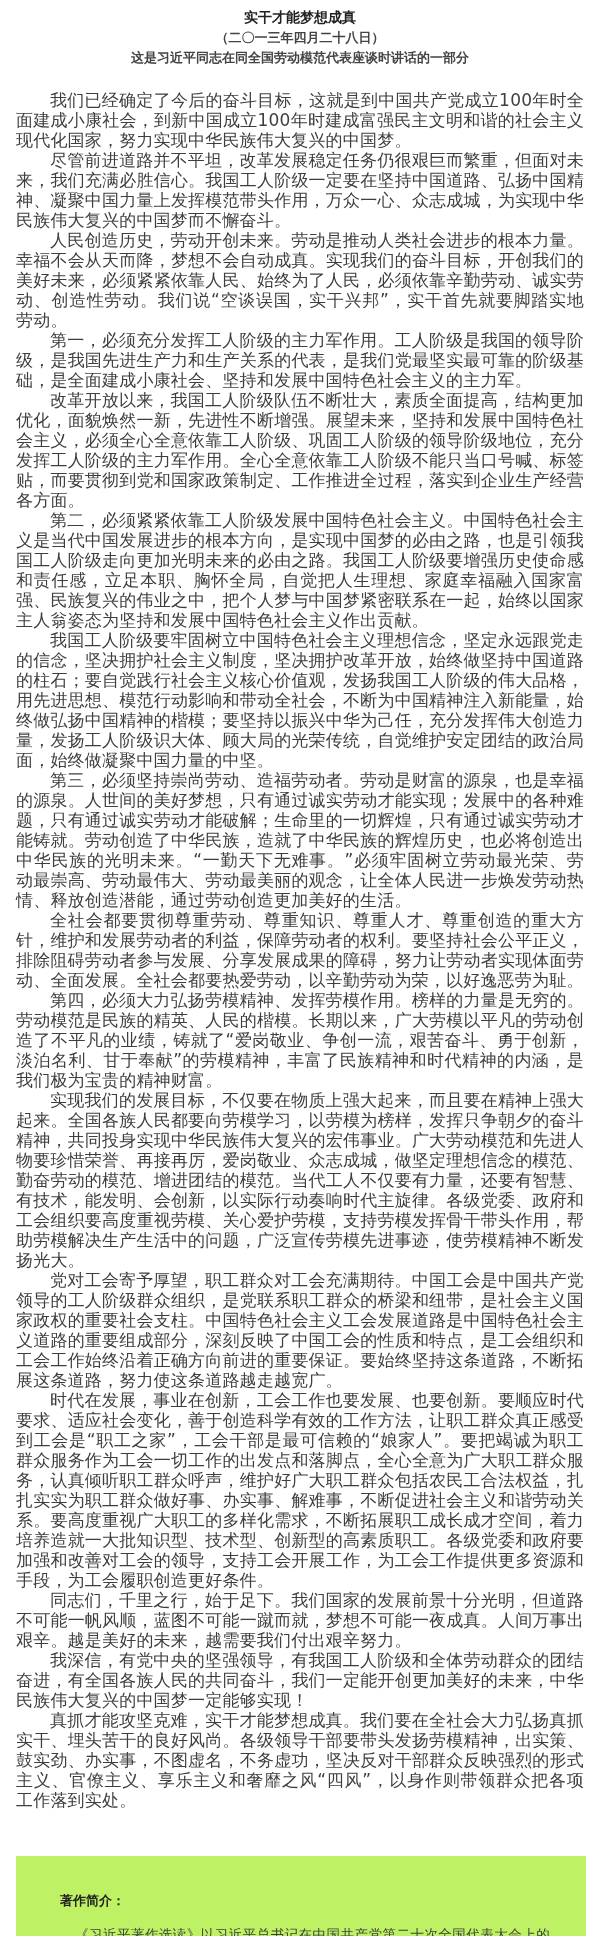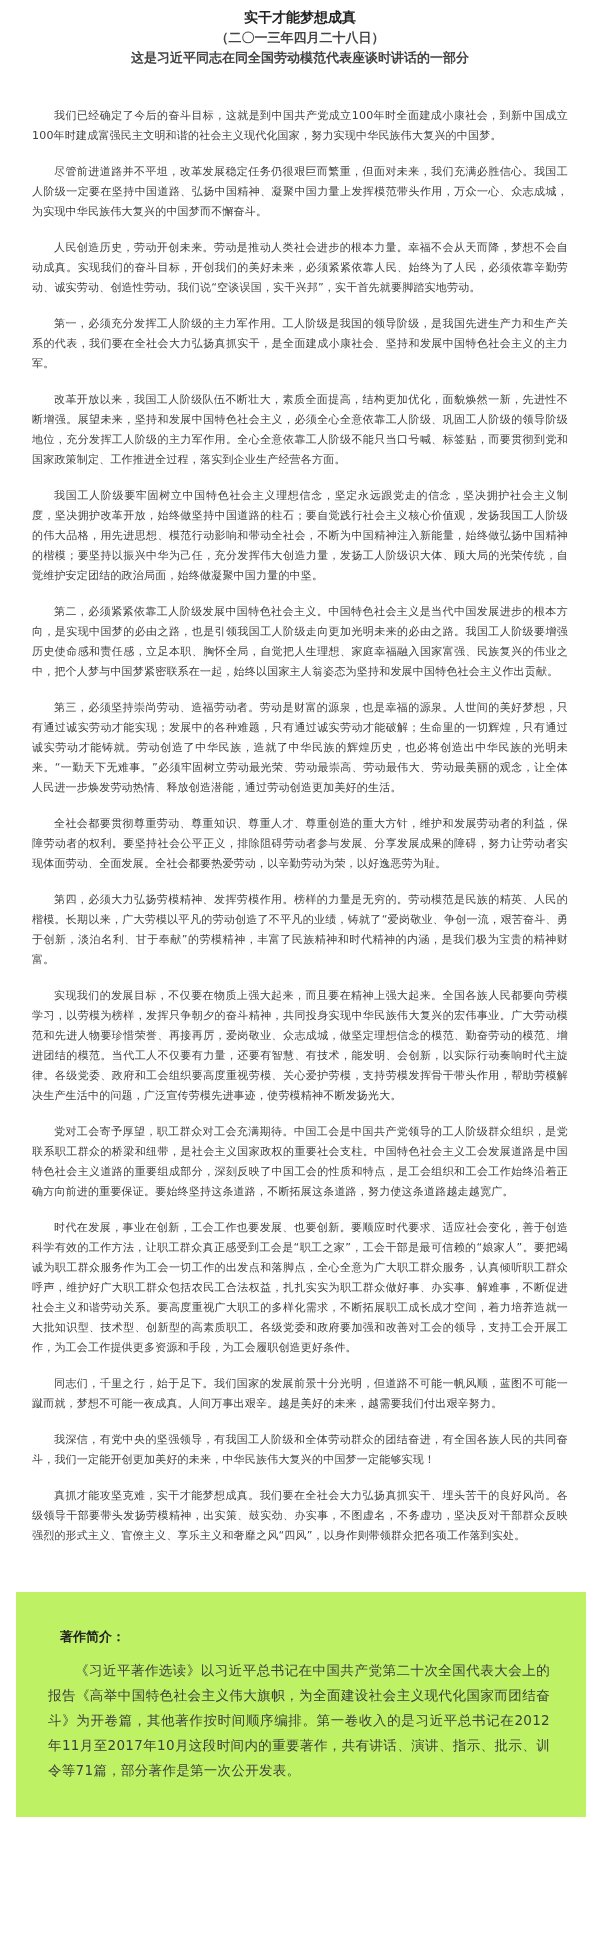--- a/index.html
+++ b/index.html
@@ -20,24 +20,24 @@
     .subtitle {
       text-align: center;
       font-size: 13px;
       line-height: 20px;
       color: #444;
       margin: 0;
       font-weight: bold;
     }
     .gap { height: 22px; }
     .para {
-      font-size: 11px;
+      font-size: 17px;
       line-height: 20px;
       text-indent: 2em;
-      margin: 16px;
+      margin: 0;
       text-align: justify;
       letter-spacing: 0.2px;
     }
     .intro-box {
       margin: 46px 14px 6px 16px;
       background: #bef264;
       padding: 20px 28px 26px 24px;
     }
     .intro-heading {
       font-size: 13px;
@@ -62,24 +62,24 @@
 <div class="article">
   <h1 class="title">实干才能梦想成真</h1>
   <p class="subtitle">（二〇一三年四月二十八日）</p>
   <p class="subtitle">这是习近平同志在同全国劳动模范代表座谈时讲话的一部分</p>
   <div class="gap"></div>
 
   <div>
     <p class="para">我们已经确定了今后的奋斗目标，这就是到中国共产党成立100年时全面建成小康社会，到新中国成立100年时建成富强民主文明和谐的社会主义现代化国家，努力实现中华民族伟大复兴的中国梦。</p>
     <p class="para">尽管前进道路并不平坦，改革发展稳定任务仍很艰巨而繁重，但面对未来，我们充满必胜信心。我国工人阶级一定要在坚持中国道路、弘扬中国精神、凝聚中国力量上发挥模范带头作用，万众一心、众志成城，为实现中华民族伟大复兴的中国梦而不懈奋斗。</p>
     <p class="para">人民创造历史，劳动开创未来。劳动是推动人类社会进步的根本力量。幸福不会从天而降，梦想不会自动成真。实现我们的奋斗目标，开创我们的美好未来，必须紧紧依靠人民、始终为了人民，必须依靠辛勤劳动、诚实劳动、创造性劳动。我们说“空谈误国，实干兴邦”，实干首先就要脚踏实地劳动。</p>
-    <p class="para">第一，必须充分发挥工人阶级的主力军作用。工人阶级是我国的领导阶级，是我国先进生产力和生产关系的代表，我们要在全社会大力弘扬真抓实干，是全面建成小康社会、坚持和发展中国特色社会主义的主力军。</p>
+    <p class="para">第一，必须充分发挥工人阶级的主力军作用。工人阶级是我国的领导阶级，是我国先进生产力和生产关系的代表，是我们党最坚实最可靠的阶级基础，是全面建成小康社会、坚持和发展中国特色社会主义的主力军。</p>
     <p class="para">改革开放以来，我国工人阶级队伍不断壮大，素质全面提高，结构更加优化，面貌焕然一新，先进性不断增强。展望未来，坚持和发展中国特色社会主义，必须全心全意依靠工人阶级、巩固工人阶级的领导阶级地位，充分发挥工人阶级的主力军作用。全心全意依靠工人阶级不能只当口号喊、标签贴，而要贯彻到党和国家政策制定、工作推进全过程，落实到企业生产经营各方面。</p>
+    <p class="para">第二，必须紧紧依靠工人阶级发展中国特色社会主义。中国特色社会主义是当代中国发展进步的根本方向，是实现中国梦的必由之路，也是引领我国工人阶级走向更加光明未来的必由之路。我国工人阶级要增强历史使命感和责任感，立足本职、胸怀全局，自觉把人生理想、家庭幸福融入国家富强、民族复兴的伟业之中，把个人梦与中国梦紧密联系在一起，始终以国家主人翁姿态为坚持和发展中国特色社会主义作出贡献。</p>
     <p class="para">我国工人阶级要牢固树立中国特色社会主义理想信念，坚定永远跟党走的信念，坚决拥护社会主义制度，坚决拥护改革开放，始终做坚持中国道路的柱石；要自觉践行社会主义核心价值观，发扬我国工人阶级的伟大品格，用先进思想、模范行动影响和带动全社会，不断为中国精神注入新能量，始终做弘扬中国精神的楷模；要坚持以振兴中华为己任，充分发挥伟大创造力量，发扬工人阶级识大体、顾大局的光荣传统，自觉维护安定团结的政治局面，始终做凝聚中国力量的中坚。</p>
-    <p class="para">第二，必须紧紧依靠工人阶级发展中国特色社会主义。中国特色社会主义是当代中国发展进步的根本方向，是实现中国梦的必由之路，也是引领我国工人阶级走向更加光明未来的必由之路。我国工人阶级要增强历史使命感和责任感，立足本职、胸怀全局，自觉把人生理想、家庭幸福融入国家富强、民族复兴的伟业之中，把个人梦与中国梦紧密联系在一起，始终以国家主人翁姿态为坚持和发展中国特色社会主义作出贡献。</p>
     <p class="para">第三，必须坚持崇尚劳动、造福劳动者。劳动是财富的源泉，也是幸福的源泉。人世间的美好梦想，只有通过诚实劳动才能实现；发展中的各种难题，只有通过诚实劳动才能破解；生命里的一切辉煌，只有通过诚实劳动才能铸就。劳动创造了中华民族，造就了中华民族的辉煌历史，也必将创造出中华民族的光明未来。“一勤天下无难事。”必须牢固树立劳动最光荣、劳动最崇高、劳动最伟大、劳动最美丽的观念，让全体人民进一步焕发劳动热情、释放创造潜能，通过劳动创造更加美好的生活。</p>
     <p class="para">全社会都要贯彻尊重劳动、尊重知识、尊重人才、尊重创造的重大方针，维护和发展劳动者的利益，保障劳动者的权利。要坚持社会公平正义，排除阻碍劳动者参与发展、分享发展成果的障碍，努力让劳动者实现体面劳动、全面发展。全社会都要热爱劳动，以辛勤劳动为荣，以好逸恶劳为耻。</p>
     <p class="para">第四，必须大力弘扬劳模精神、发挥劳模作用。榜样的力量是无穷的。劳动模范是民族的精英、人民的楷模。长期以来，广大劳模以平凡的劳动创造了不平凡的业绩，铸就了“爱岗敬业、争创一流，艰苦奋斗、勇于创新，淡泊名利、甘于奉献”的劳模精神，丰富了民族精神和时代精神的内涵，是我们极为宝贵的精神财富。</p>
     <p class="para">实现我们的发展目标，不仅要在物质上强大起来，而且要在精神上强大起来。全国各族人民都要向劳模学习，以劳模为榜样，发挥只争朝夕的奋斗精神，共同投身实现中华民族伟大复兴的宏伟事业。广大劳动模范和先进人物要珍惜荣誉、再接再厉，爱岗敬业、众志成城，做坚定理想信念的模范、勤奋劳动的模范、增进团结的模范。当代工人不仅要有力量，还要有智慧、有技术，能发明、会创新，以实际行动奏响时代主旋律。各级党委、政府和工会组织要高度重视劳模、关心爱护劳模，支持劳模发挥骨干带头作用，帮助劳模解决生产生活中的问题，广泛宣传劳模先进事迹，使劳模精神不断发扬光大。</p>
     <p class="para">党对工会寄予厚望，职工群众对工会充满期待。中国工会是中国共产党领导的工人阶级群众组织，是党联系职工群众的桥梁和纽带，是社会主义国家政权的重要社会支柱。中国特色社会主义工会发展道路是中国特色社会主义道路的重要组成部分，深刻反映了中国工会的性质和特点，是工会组织和工会工作始终沿着正确方向前进的重要保证。要始终坚持这条道路，不断拓展这条道路，努力使这条道路越走越宽广。</p>
     <p class="para">时代在发展，事业在创新，工会工作也要发展、也要创新。要顺应时代要求、适应社会变化，善于创造科学有效的工作方法，让职工群众真正感受到工会是“职工之家”，工会干部是最可信赖的“娘家人”。要把竭诚为职工群众服务作为工会一切工作的出发点和落脚点，全心全意为广大职工群众服务，认真倾听职工群众呼声，维护好广大职工群众包括农民工合法权益，扎扎实实为职工群众做好事、办实事、解难事，不断促进社会主义和谐劳动关系。要高度重视广大职工的多样化需求，不断拓展职工成长成才空间，着力培养造就一大批知识型、技术型、创新型的高素质职工。各级党委和政府要加强和改善对工会的领导，支持工会开展工作，为工会工作提供更多资源和手段，为工会履职创造更好条件。</p>
     <p class="para">同志们，千里之行，始于足下。我们国家的发展前景十分光明，但道路不可能一帆风顺，蓝图不可能一蹴而就，梦想不可能一夜成真。人间万事出艰辛。越是美好的未来，越需要我们付出艰辛努力。</p>
     <p class="para">我深信，有党中央的坚强领导，有我国工人阶级和全体劳动群众的团结奋进，有全国各族人民的共同奋斗，我们一定能开创更加美好的未来，中华民族伟大复兴的中国梦一定能够实现！</p>
     <p class="para">真抓才能攻坚克难，实干才能梦想成真。我们要在全社会大力弘扬真抓实干、埋头苦干的良好风尚。各级领导干部要带头发扬劳模精神，出实策、鼓实劲、办实事，不图虚名，不务虚功，坚决反对干部群众反映强烈的形式主义、官僚主义、享乐主义和奢靡之风“四风”，以身作则带领群众把各项工作落到实处。</p>
   </div>

